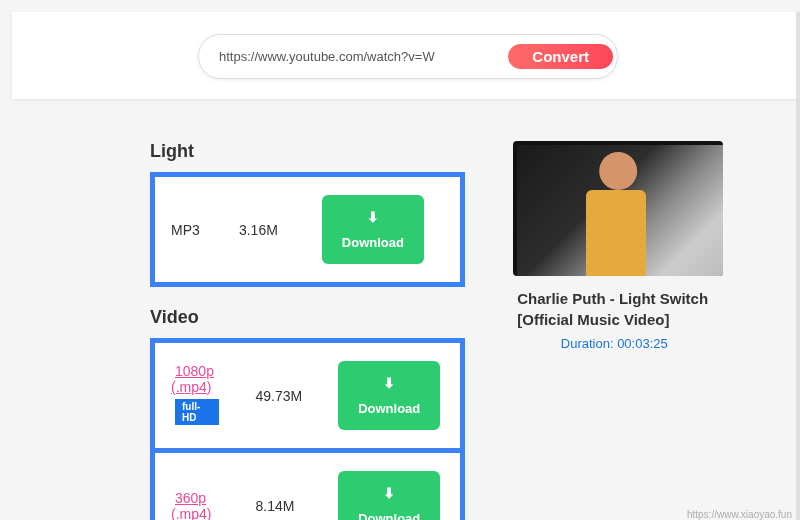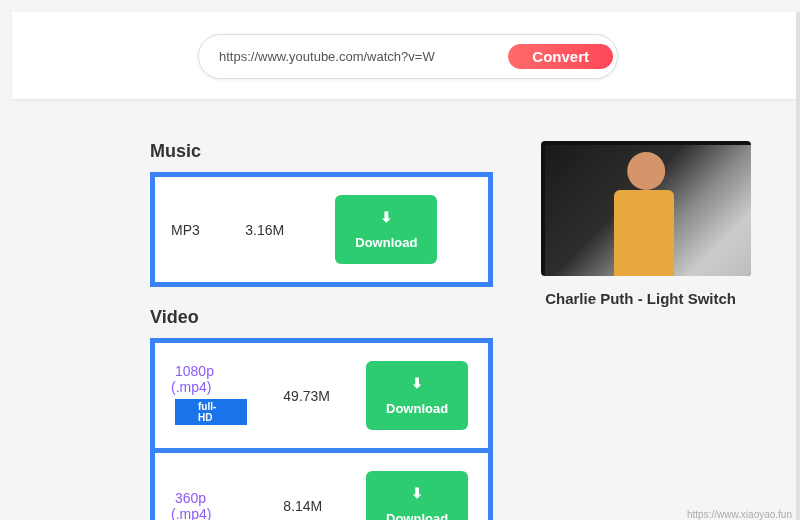--- a/index.html
+++ b/index.html
@@ -88,21 +88,22 @@
       color: #333;
       vertical-align: middle;
     }
 
     .format-name {
       font-weight: 500;
       color: #333;
     }
 
     .format-name.blue {
-      color: #8b5cf6;
+      color: #ec4899;
+      text-decoration: underline;
     }
 
     .file-size {
       color: #555;
       text-align: left;
     }
 
     .download-btn {
       background: #2ecc71;
       color: #fff;
@@ -123,21 +124,21 @@
     .download-btn .dl-icon {
       font-size: 14px;
     }
 
     .badge-fullhd {
       display: inline-block;
       background: #1a73e8;
       color: #fff;
       font-size: 10px;
       font-weight: bold;
-      padding: 2px 23px;
+      padding: 2px 7px;
       border-radius: 0;
       margin-top: 4px;
     }
 
     .video-section {
       margin-top: 0;
     }
 
     .right-panel {
       width: 210px;
@@ -227,21 +228,21 @@
   <div class="url-input-wrapper">
     <input class="url-input" type="text" value="https://www.youtube.com/watch?v=W" style="">
     <button class="convert-btn">Convert</button>
   </div>
 </div>
 
 <div class="main-content">
 
   <div class="left-panel">
 
-    <div class="section-title">Music</div>
+    <div class="section-title">Light</div>
     <table class="format-table">
       <tbody>
         <tr class="format-row">
           <td class="format-name">MP3</td>
           <td class="file-size">3.16M</td>
           <td>
             <button class="download-btn">
               <span class="dl-icon">⬇</span>
               <span>Download</span>
             </button>
@@ -287,21 +288,23 @@
 
   </div>
 
   <div class="right-panel">
     <div class="thumbnail">
       <div class="thumbnail-scene"></div>
     </div>
     <div class="video-title">
       <span>Charlie Puth - Light Switch</span>
       <br>
+      <span>[Official Music Video]</span>
     </div>
+    <div class="video-duration">Duration: 00:03:25</div>
   </div>
 
 </div>
 
 <div class="scrollbar">
   <div class="scrollbar-thumb"></div>
 </div>
 
 <div class="watermark">https://www.xiaoyao.fun</div>
 

